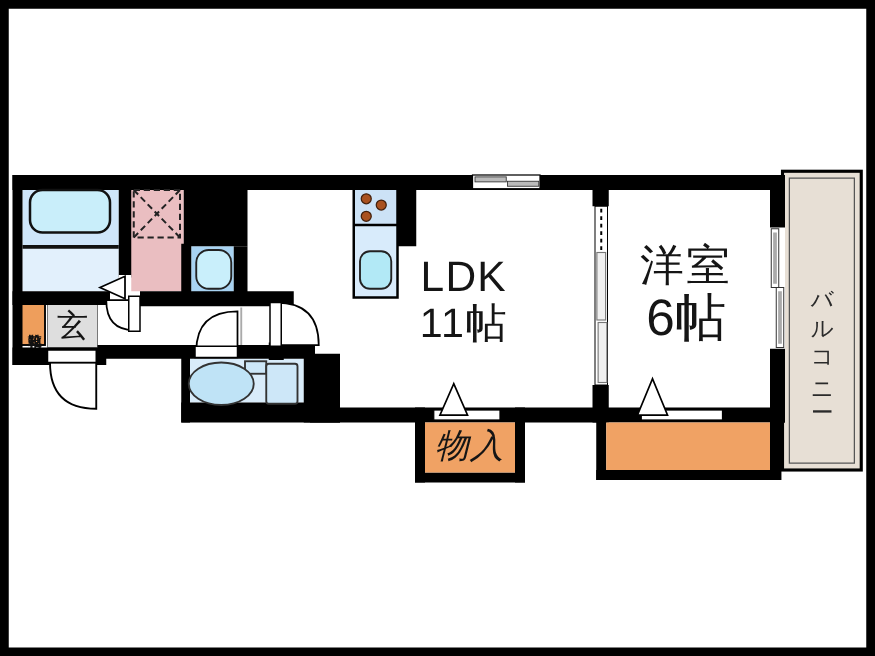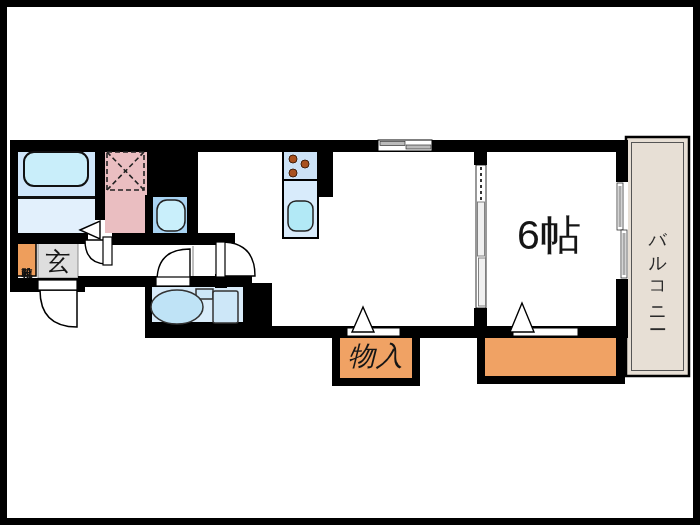--- a/index.html
+++ b/index.html
@@ -162,23 +162,26 @@
       <rect x="288" y="201" width="25" height="30" rx="8" stroke="#222" stroke-width="1.5" fill="#b2e9f6"></rect>
     </g>
 
     <line x1="193" y1="246" x2="193" y2="276" stroke="#aaa" stroke-width="1.5"></line>
   </g>
 
   <rect x="3.5" y="3.5" width="693" height="518" fill="none" stroke="#000" stroke-width="7"></rect>
 </svg>
 
   <div class="lbl lbl-ldk" style="left:371px;top:240px">
+    <div class="l1">LDK</div>
+    <div class="l2">11帖</div>
   </div>
 
   <div class="lbl lbl-yoshitsu" style="left:549px;top:235px">
+    <div class="l1">洋室</div>
     <div class="l2">6帖</div>
   </div>
 
   <div class="lbl lbl-balcony" style="left:657px;top:272px">バルコニー</div>
 
   <div class="lbl lbl-storage" style="left:376px;top:357px">物入</div>
 
 
   <div class="lbl lbl-genkan" style="left:58px;top:261px">玄</div>
 

